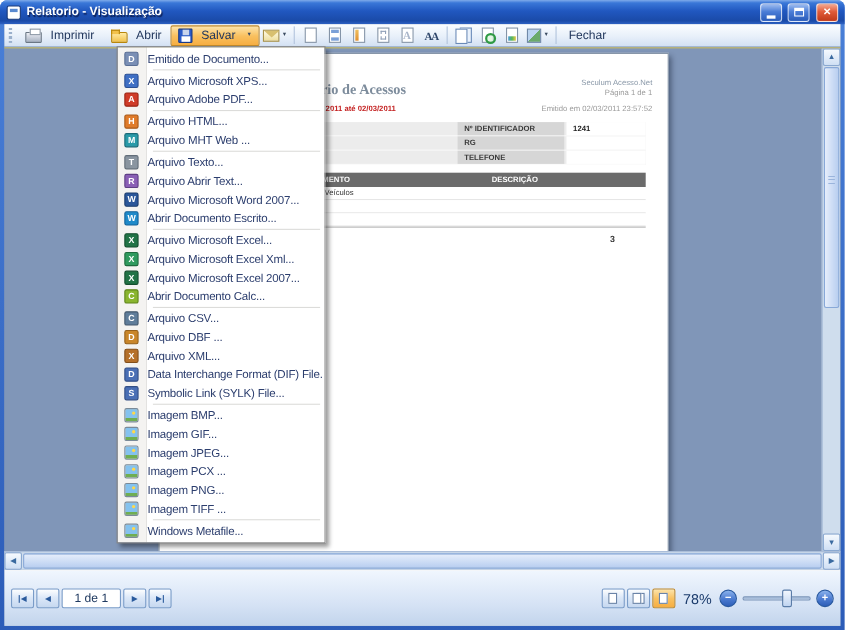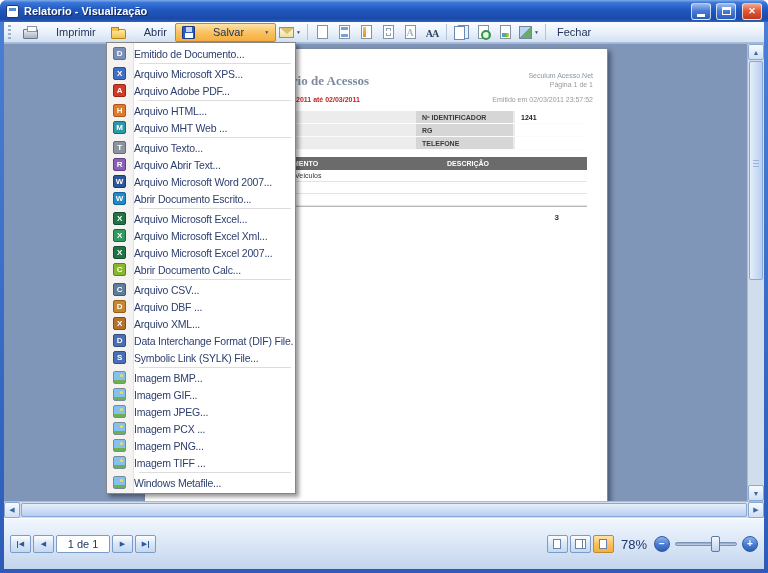--- a/index.html
+++ b/index.html
@@ -23,21 +23,21 @@
   .glyph-min{width:8px;height:3px;background:#fff;margin-top:8px;}
   .glyph-max{width:9px;height:8px;border:1px solid #fff;border-top:3px solid #fff;}
 
   .frame{flex:1;min-height:0;margin:0 4px 4px;display:flex;flex-direction:column;position:relative;background:#8096b8;}
 
   
   .toolbar{flex:0 0 21px;height:21px;background:linear-gradient(180deg,#fbfdff,#e8f0fa 55%,#d3e1f3);
     border-bottom:1px solid #a9bdd8;display:flex;align-items:center;padding:0 2px;gap:1px;}
   .grip{width:3px;height:14px;margin:0 4px 0 2px;
     background:repeating-linear-gradient(180deg,#9ab0cc 0 2px,transparent 2px 4px);}
-  .tbtn{display:flex;align-items:center;gap:18px;height:19px;padding:0 6px;border:1px solid transparent;
+  .tbtn{display:flex;align-items:center;gap:8px;height:19px;padding:0 6px;border:1px solid transparent;
     border-radius:2px;font-size:11px;color:#20365c;white-space:nowrap;}
   .tbtn.pressed{background:linear-gradient(180deg,#fde4aa,#f9c express 50%,#f6ae42);
     background:linear-gradient(180deg,#fde4aa,#f9c express);
     background:linear-gradient(180deg,#fde4aa,#f9c05e 52%,#f6ae42);border-color:#c08a2c;justify-content:flex-end;}
   .caret{font-size:5px;color:#3a4a60;margin-left:2px;}
   .tsep{width:1px;height:16px;background:#b2c4dc;margin:0 3px;flex:0 0 1px;}
   .icon-btn{height:19px;min-width:20px;padding:0 2px;display:flex;align-items:center;justify-content:center;border-radius:2px;}
 
   
   .printer-icon{width:15px;height:10px;background:linear-gradient(#eceef4,#a8b2c2);border:1px solid #6a7684;

